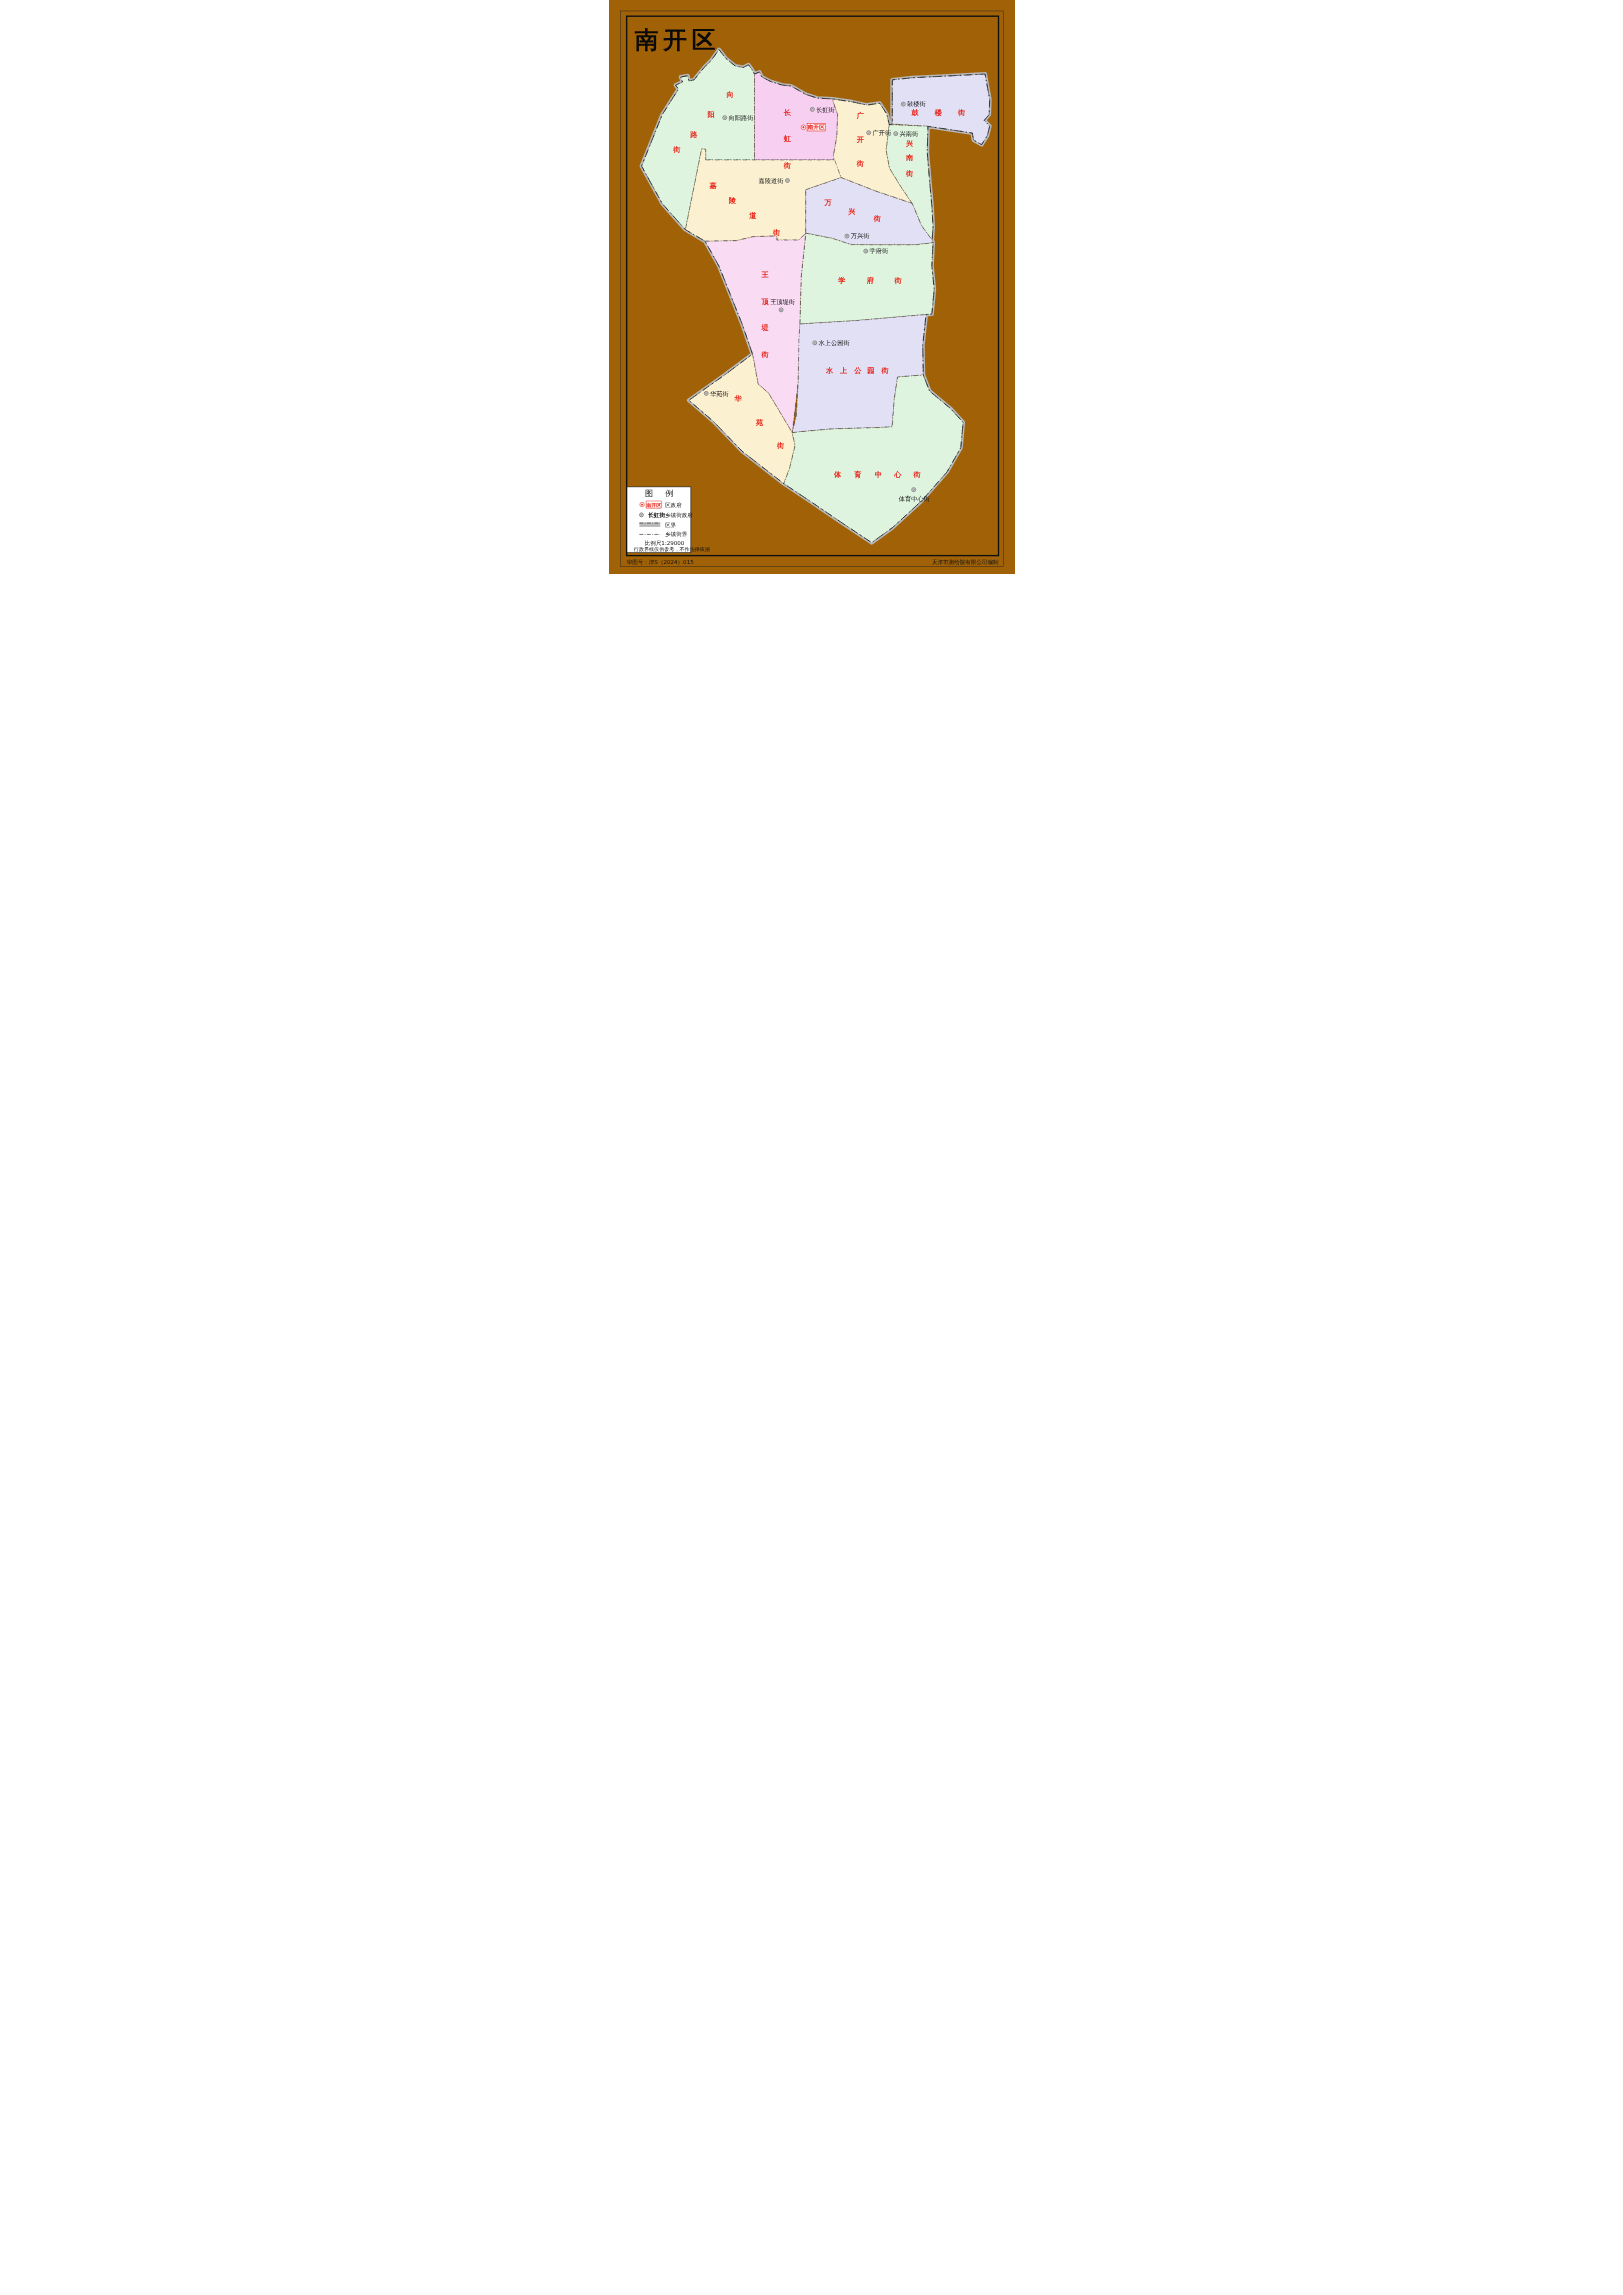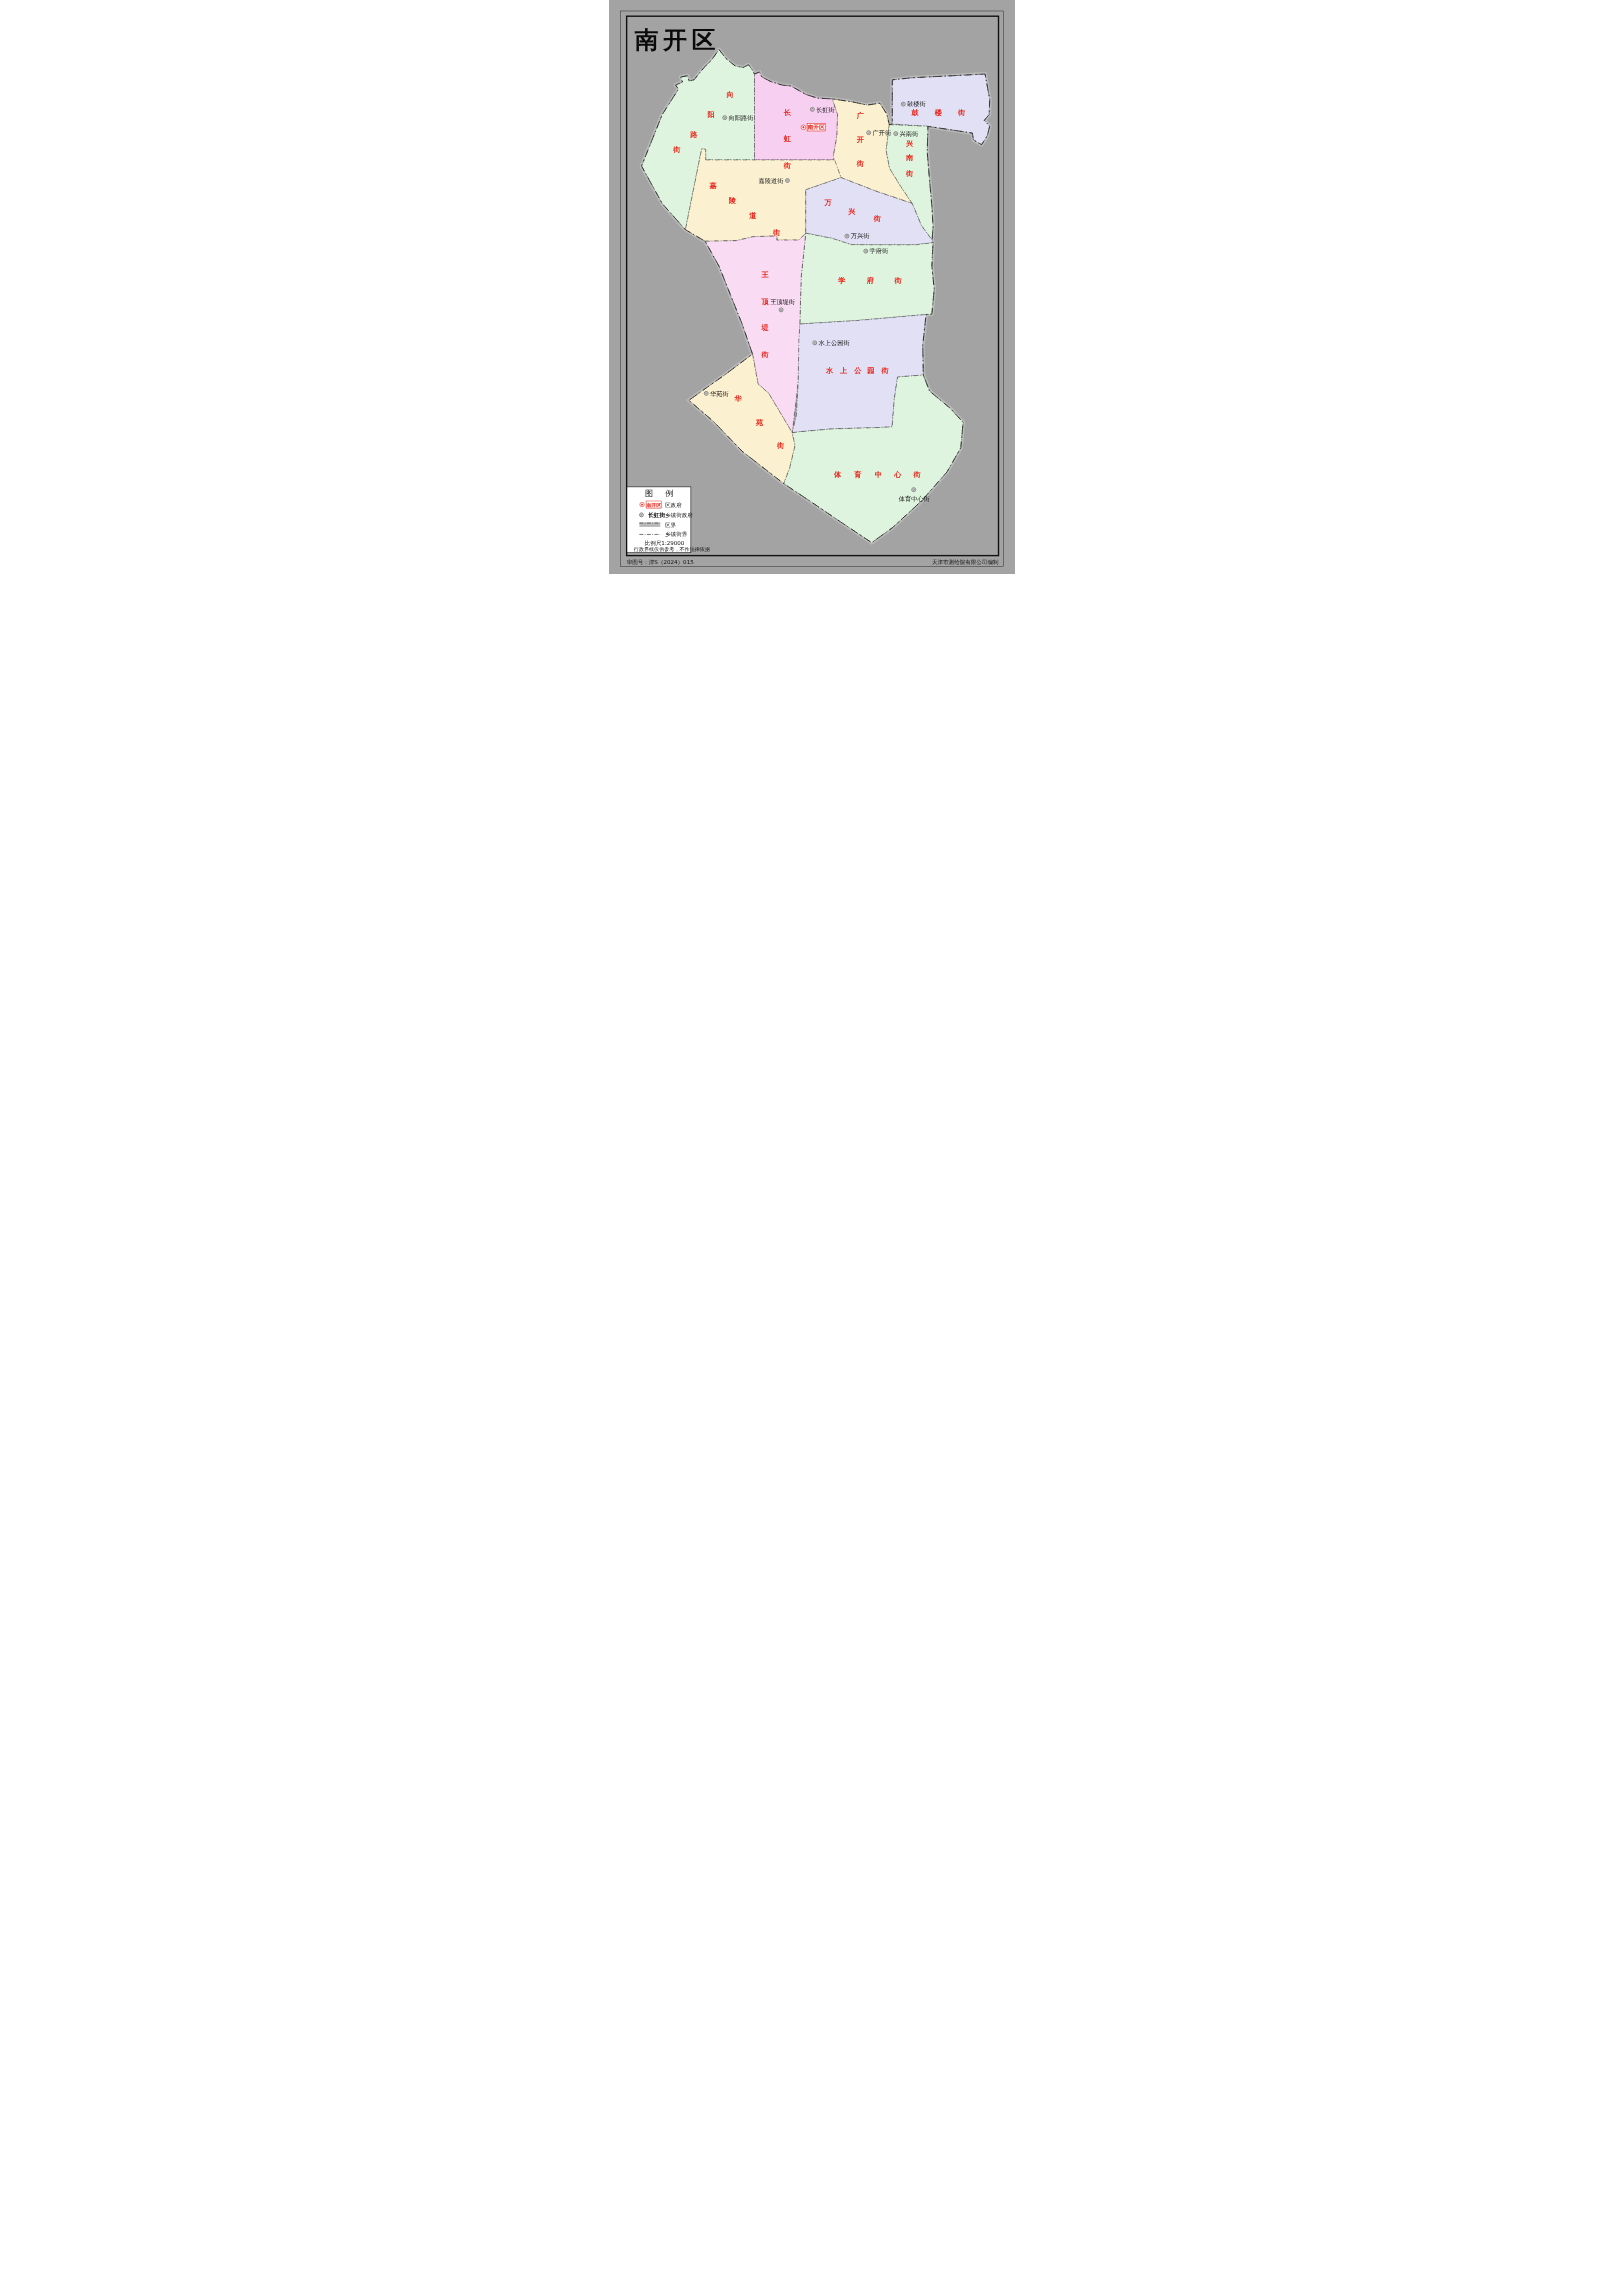--- a/index.html
+++ b/index.html
@@ -1,18 +1,18 @@
 <!DOCTYPE html>
 <html style="font-size:7.4px"><head>
 <meta charset="utf-8">
 <style>
   html,body{margin:0;padding:0;background:#ffffff;}
   .page{
     width:406px;height:574px;margin:0 auto;position:relative;
-    background:#a3a3a3;
+    background:#a16207;
     font-family:"DejaVu Sans","Liberation Sans",sans-serif;
   }
   svg{display:block;width:100%;height:100%;}
   .frame{fill:none;stroke:#111;stroke-width:12;}
   .pageborder{fill:none;stroke:#222;stroke-width:4;}
   .region{stroke:#1a1a1a;stroke-width:4;stroke-dasharray:40 16 8 16;stroke-linejoin:round;}
   .outer-band{fill:none;stroke-width:34;stroke-linejoin:round;}
   .outer-line{fill:none;stroke:#111;stroke-width:6;stroke-dasharray:70 26 12 26;stroke-linejoin:round;}
   .rchar{font-size:62px;font-weight:bold;text-anchor:middle;}
   .mtext{font-size:54px;fill:#111;}

